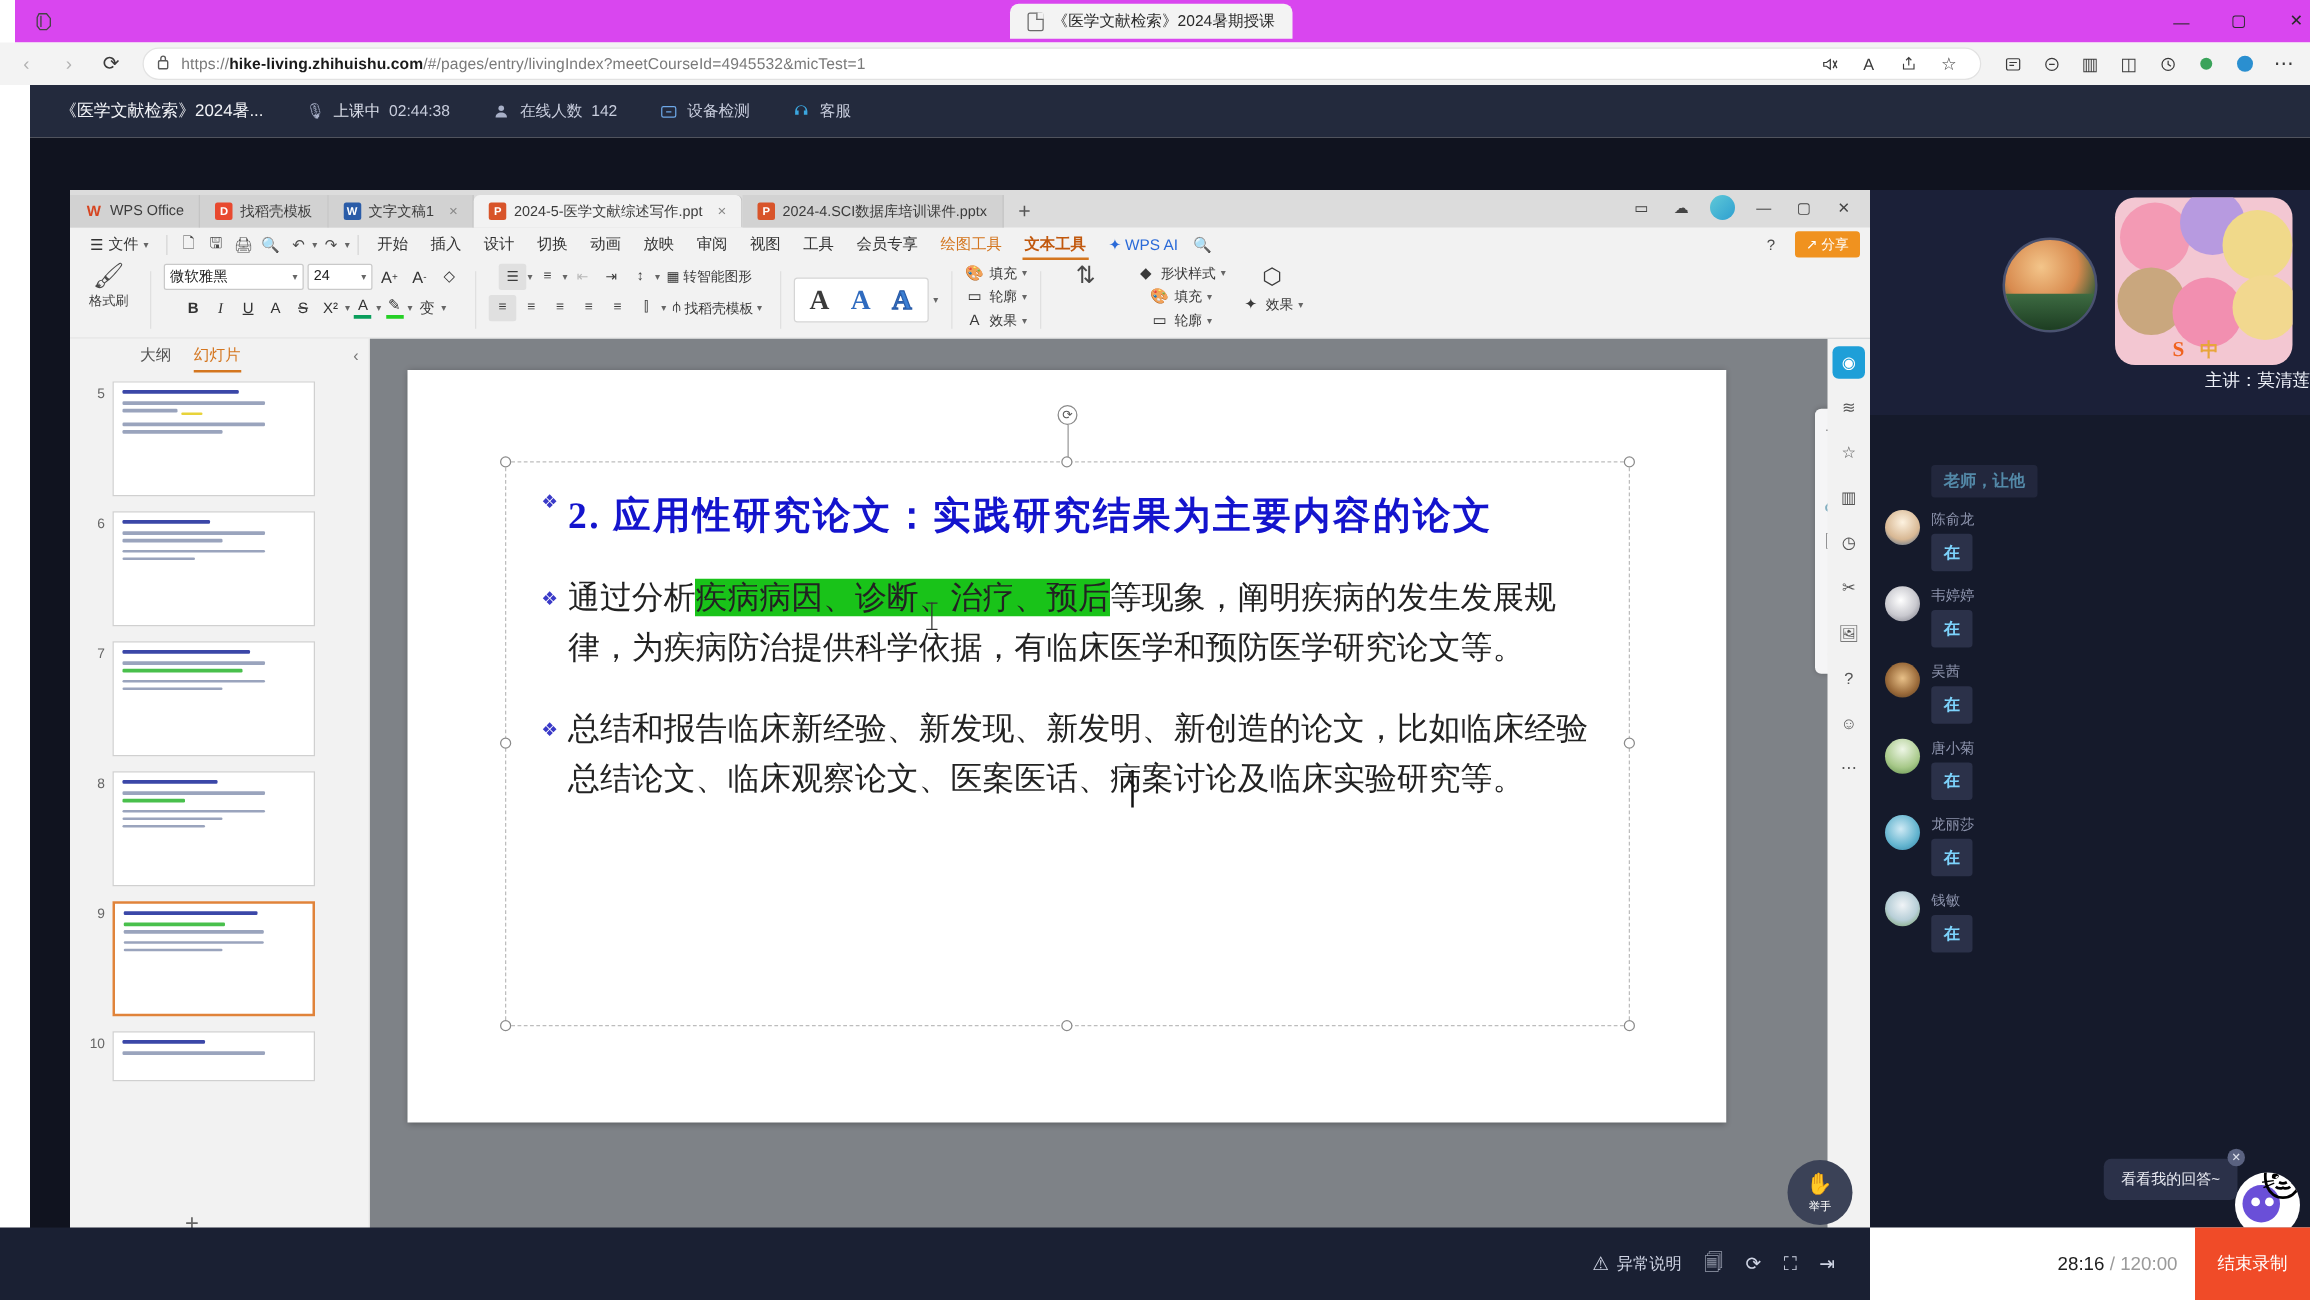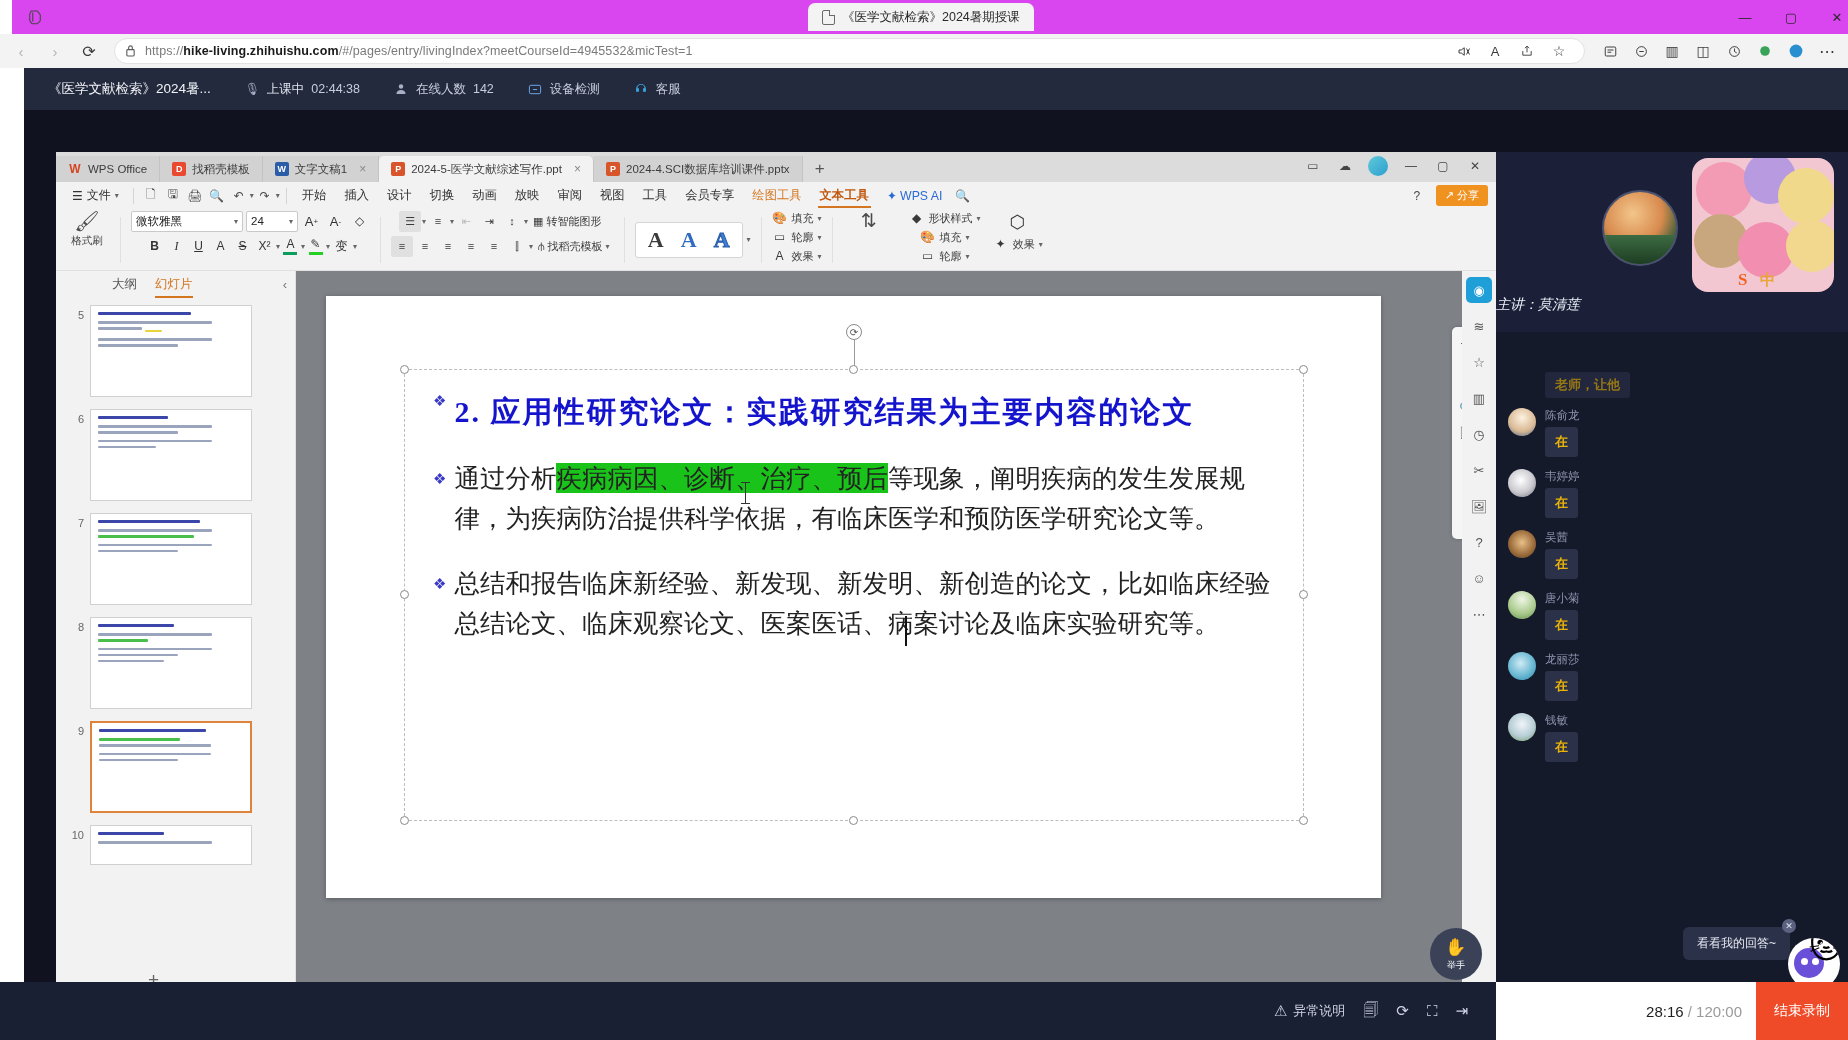--- a/index.html
+++ b/index.html
@@ -280,36 +280,36 @@
   .teacher { height: 180px; position: relative; background: #1b2038; }
   .t-avatar { position: absolute; left: 106px; top: 38px; width: 76px; height: 76px;
      border-radius: 50%; border: 2px solid #4a5270;
      background: radial-gradient(circle at 40% 30%, #f3c58a, #d88a4e 45%, #2e5c38 75%, #153a20);
      overflow: hidden; }
   .t-avatar::after { content:''; position: absolute; left: 0; bottom: 0; right: 0;
      height: 40%; background: linear-gradient(#3d6b42,#1d3d22); }
   .t-cam { position: absolute; right: 14px; top: 6px; width: 142px; height: 134px;
      border-radius: 16px; overflow: hidden; background: #f3c7d2; }
   .t-cam .blob { position: absolute; border-radius: 50%; }
-  .t-name { position: absolute; left: 0; right: 0; bottom: 18px; text-align: left;
-     color: #eceff7; font-size: 14px; font-style: italic; }
+  .t-name { position: absolute; left: 0; right: 0; bottom: 18px; text-align: right;
+     color: #eceff7; font-size: 14px; }
 
   .chat-tabs { height: 36px; display: flex; align-items: center;
      border-bottom: 1px solid #232842; }
   .ctab { flex: 1; text-align: center; font-size: 14px; color: #8d94ad; }
   .ctab.active { color: #ffffff; font-weight: bold; }
 
   .chat-list { position: absolute; top: 216px; left: 0; right: 0; bottom: 68px;
      overflow: hidden; padding: 4px 12px 0 12px; }
   .cmsg { display: flex; gap: 9px; margin-bottom: 12px; }
   .cav { width: 28px; height: 28px; border-radius: 50%; flex: 0 0 auto;
      background: #3c4768; overflow: hidden; position: relative; }
   .cbody { display: flex; flex-direction: column; gap: 4px; }
   .cname { font-size: 11.5px; color: #8d94ad; }
-  .cbub { background: #2b3149; color: #eab308; font-size: 13px; font-weight: bold;
+  .cbub { background: #2b3149; color: #7dd3fc; font-size: 13px; font-weight: bold;
      border-radius: 3px; padding: 6px 10px; align-self: flex-start; }
   .cmsg.partial .cbub { opacity: .85; }
 
   .mascot-bubble { position: absolute; right: 58px; bottom: 122px;
      background: #2b3149; color: #e8eaf2; font-size: 12px; border-radius: 6px;
      padding: 8px 14px; white-space: nowrap; }
   .mascot-x { position: absolute; right: -6px; top: -8px; width: 14px; height: 14px;
      border-radius: 50%; background: #5a6280; color: #dfe2ec; font-size: 9px;
      display: flex; align-items: center; justify-content: center; }
   .mascot { position: absolute; right: 8px; bottom: 92px; width: 52px; height: 52px;

